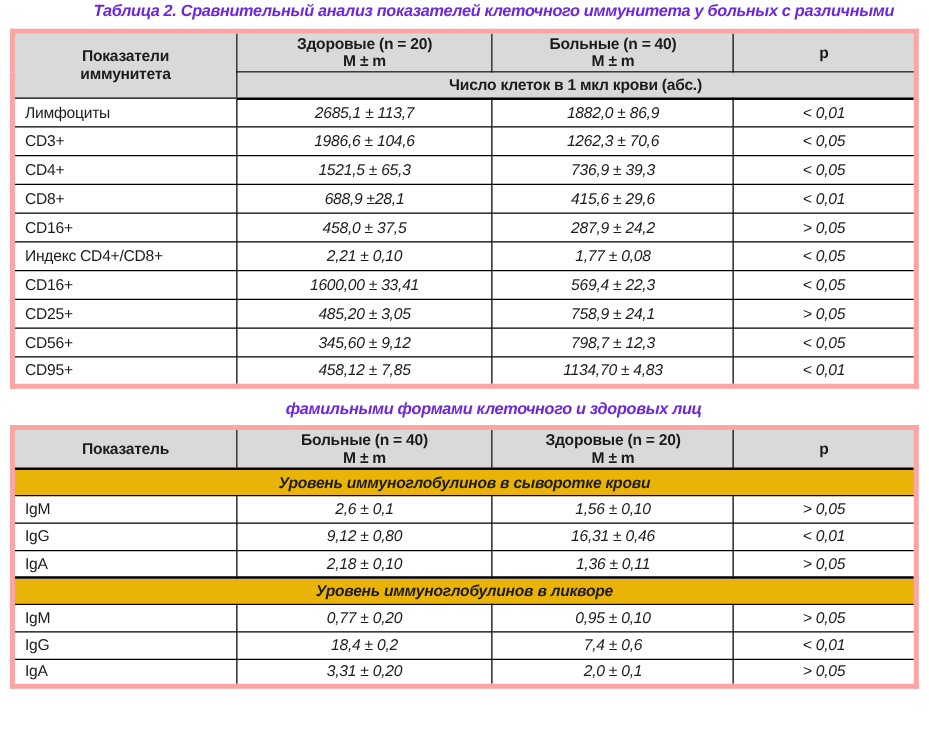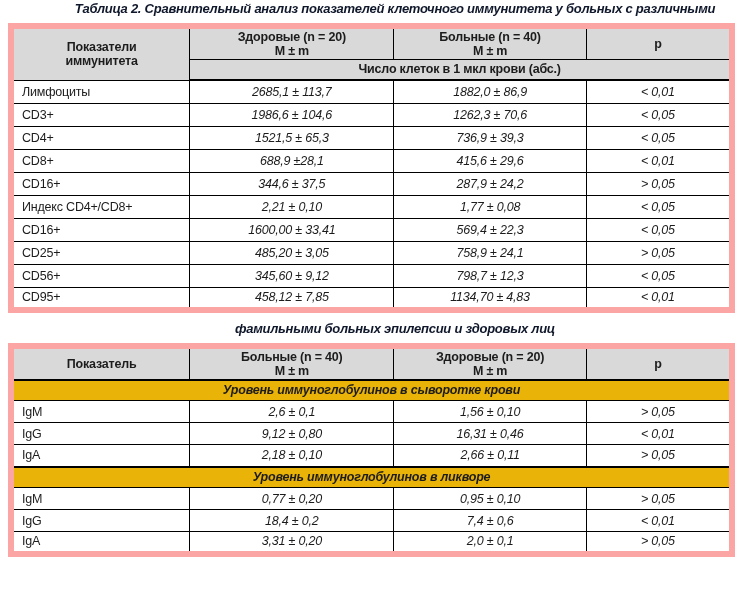--- a/index.html
+++ b/index.html
@@ -12,31 +12,31 @@
     color: #1c1c1c;
     overflow: hidden;
   }
   .tbl-title {
     text-align: center;
     font-weight: bold;
     font-style: italic;
     font-size: 13px;
     line-height: 14.5px;
     letter-spacing: -0.25px;
-    color: #0f172a;
+    color: #6d28d9;
     margin-left: 47px;
   }
   .t2-title { padding-top: 2px; }
   .t3-title { margin-top: 9px; }
   table {
     border-collapse: collapse;
     width: 727px;
     margin: 6px auto 0 auto;
     table-layout: fixed;
-    border: 6px solid #fca5a5;
+    border: 4px solid #fca5a5;
   }
   th, td {
     border: 1px solid #000;
     font-size: 12.5px;
     letter-spacing: -0.2px;
     vertical-align: middle;
     padding: 1px 6px;
     overflow: hidden;
     white-space: nowrap;
   }
@@ -121,21 +121,21 @@
         <td class="pcol">&lt; 0,05</td>
       </tr>
       <tr>
         <td class="row-label">CD8+</td>
         <td class="val">688,9 ±28,1</td>
         <td class="val">415,6 ± 29,6</td>
         <td class="pcol">&lt; 0,01</td>
       </tr>
       <tr>
         <td class="row-label">CD16+</td>
-        <td class="val">344,6 ± 37,5</td>
+        <td class="val">458,0 ± 37,5</td>
         <td class="val">287,9 ± 24,2</td>
         <td class="pcol">&gt; 0,05</td>
       </tr>
       <tr>
         <td class="row-label">Индекс CD4+/CD8+</td>
         <td class="val">2,21 ± 0,10</td>
         <td class="val">1,77 ± 0,08</td>
         <td class="pcol">&lt; 0,05</td>
       </tr>
       <tr>
@@ -159,21 +159,21 @@
       <tr>
         <td class="row-label">CD95+</td>
         <td class="val">458,12 ± 7,85</td>
         <td class="val">1134,70 ± 4,83</td>
         <td class="pcol">&lt; 0,01</td>
       </tr>
     </tbody>
   </table>
 
   <div class="tbl-title t3-title">
-    <div>фамильными больных эпилепсии и здоровых лиц</div>
+    <div>фамильными формами клеточного и здоровых лиц</div>
   </div>
 
   <table class="t3">
     <colgroup>
         <col class="c1">
         <col class="c2">
         <col class="c3">
         <col class="c4">
       </colgroup>
     <thead>
@@ -202,21 +202,21 @@
       </tr>
       <tr>
         <td class="row-label">IgG</td>
         <td class="val">9,12 ± 0,80</td>
         <td class="val">16,31 ± 0,46</td>
         <td class="pcol">&lt; 0,01</td>
       </tr>
       <tr>
         <td class="row-label">IgA</td>
         <td class="val">2,18 ± 0,10</td>
-        <td class="val">2,66 ± 0,11</td>
+        <td class="val">1,36 ± 0,11</td>
         <td class="pcol">&gt; 0,05</td>
       </tr>
       <tr class="section">
         <td colspan="4">Уровень иммуноглобулинов в ликворе</td>
       </tr>
       <tr>
         <td class="row-label">IgM</td>
         <td class="val">0,77 ± 0,20</td>
         <td class="val">0,95 ± 0,10</td>
         <td class="pcol">&gt; 0,05</td>

